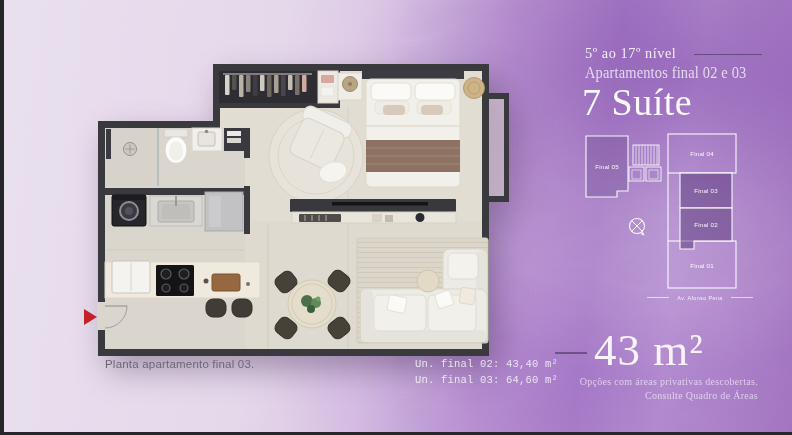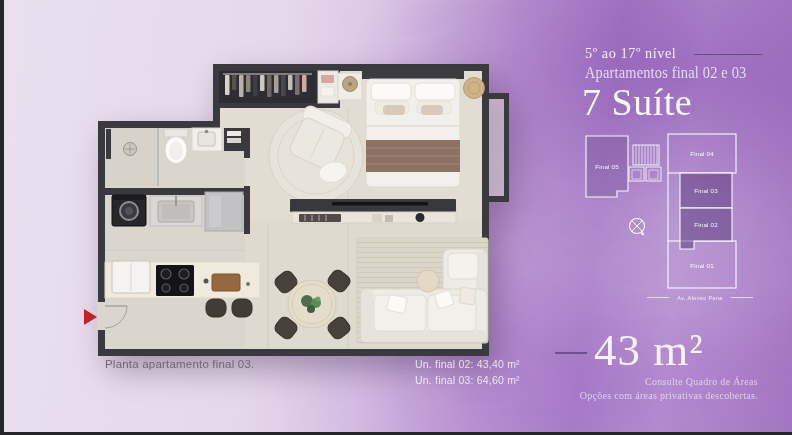--- a/index.html
+++ b/index.html
@@ -24,21 +24,21 @@
   .floorplan-svg{position:absolute;left:92px;top:60px;width:420px;height:300px;z-index:2;
     filter:drop-shadow(9px 14px 16px rgba(45,22,62,.35));}
 
   .entrance-arrow{position:absolute;left:84px;top:309px;width:0;height:0;z-index:4;
     border-left:13px solid #c22127;border-top:8px solid transparent;border-bottom:8px solid transparent;}
 
   .plan-caption{position:absolute;left:105px;top:358px;z-index:3;
     font-family:"Liberation Sans",sans-serif;font-size:11.5px;color:#6e6675;letter-spacing:.2px;}
 
   .unit-areas{position:absolute;left:415px;top:357px;z-index:3;
-    font-family:Liberation Sans, sans-serif;font-size:10.5px;line-height:15.5px;
+    font-family:Liberation Mono, monospace;font-size:10.5px;line-height:15.5px;
     color:rgba(255,255,255,.78);letter-spacing:.2px;}
 
   .panel{position:absolute;inset:0;z-index:3;color:#f4eff6;padding-left:34px;}
   .levels{position:absolute;left:585px;top:45px;font-size:15px;letter-spacing:.6px;color:#f3eef4;
     transform:scaleX(.95);transform-origin:left top;white-space:nowrap;}
   .level-rule{position:absolute;left:694px;top:54px;width:68px;height:1px;background:rgba(56,44,74,.55);}
   .apartments{position:absolute;left:585px;top:64px;font-size:16px;color:rgba(255,255,255,.74);
     transform:scaleX(.9);transform-origin:left top;white-space:nowrap;letter-spacing:.2px;}
   .suite{position:absolute;left:582px;top:80px;font-size:38px;font-weight:400;color:#fcfafd;letter-spacing:.5px;}
 
@@ -323,20 +323,20 @@
       <g>
         <line x1="70" y1="166.5" x2="92" y2="166.5" stroke="rgba(255,255,255,.8)" stroke-width=".8"></line>
         <line x1="154" y1="166.5" x2="176" y2="166.5" stroke="rgba(255,255,255,.8)" stroke-width=".8"></line>
         <text x="123" y="168.8" font-family="Liberation Sans, sans-serif" font-size="5.4" fill="rgba(255,255,255,.85)" text-anchor="middle" letter-spacing=".4">Av. Afonso Pena</text>
       </g>
     </svg>
 
     <div class="area-dash"></div>
     <div class="area-value">43 m²</div>
     <div class="area-notes">
+      <div>Opções com áreas privativas descobertas.</div>
       <div>Consulte Quadro de Áreas</div>
-      <div>Opções com áreas privativas descobertas.</div>
     </div>
   </div>
 
   <div class="edge-left"></div>
   <div class="edge-bottom"></div>
 </div>
 
 </body></html>

